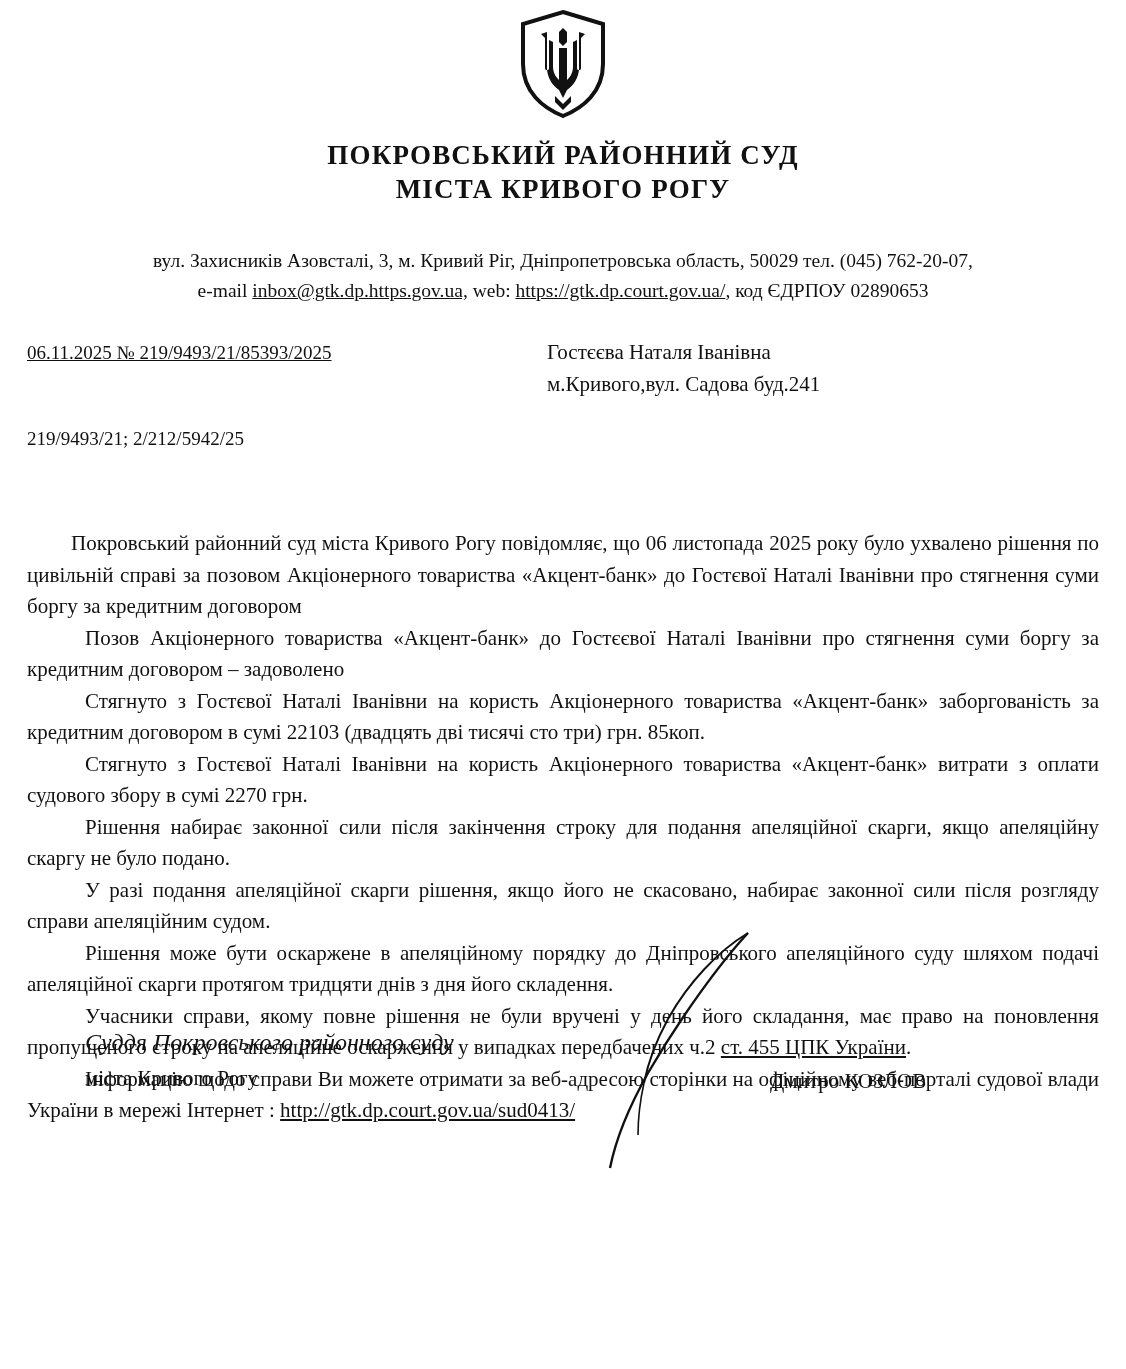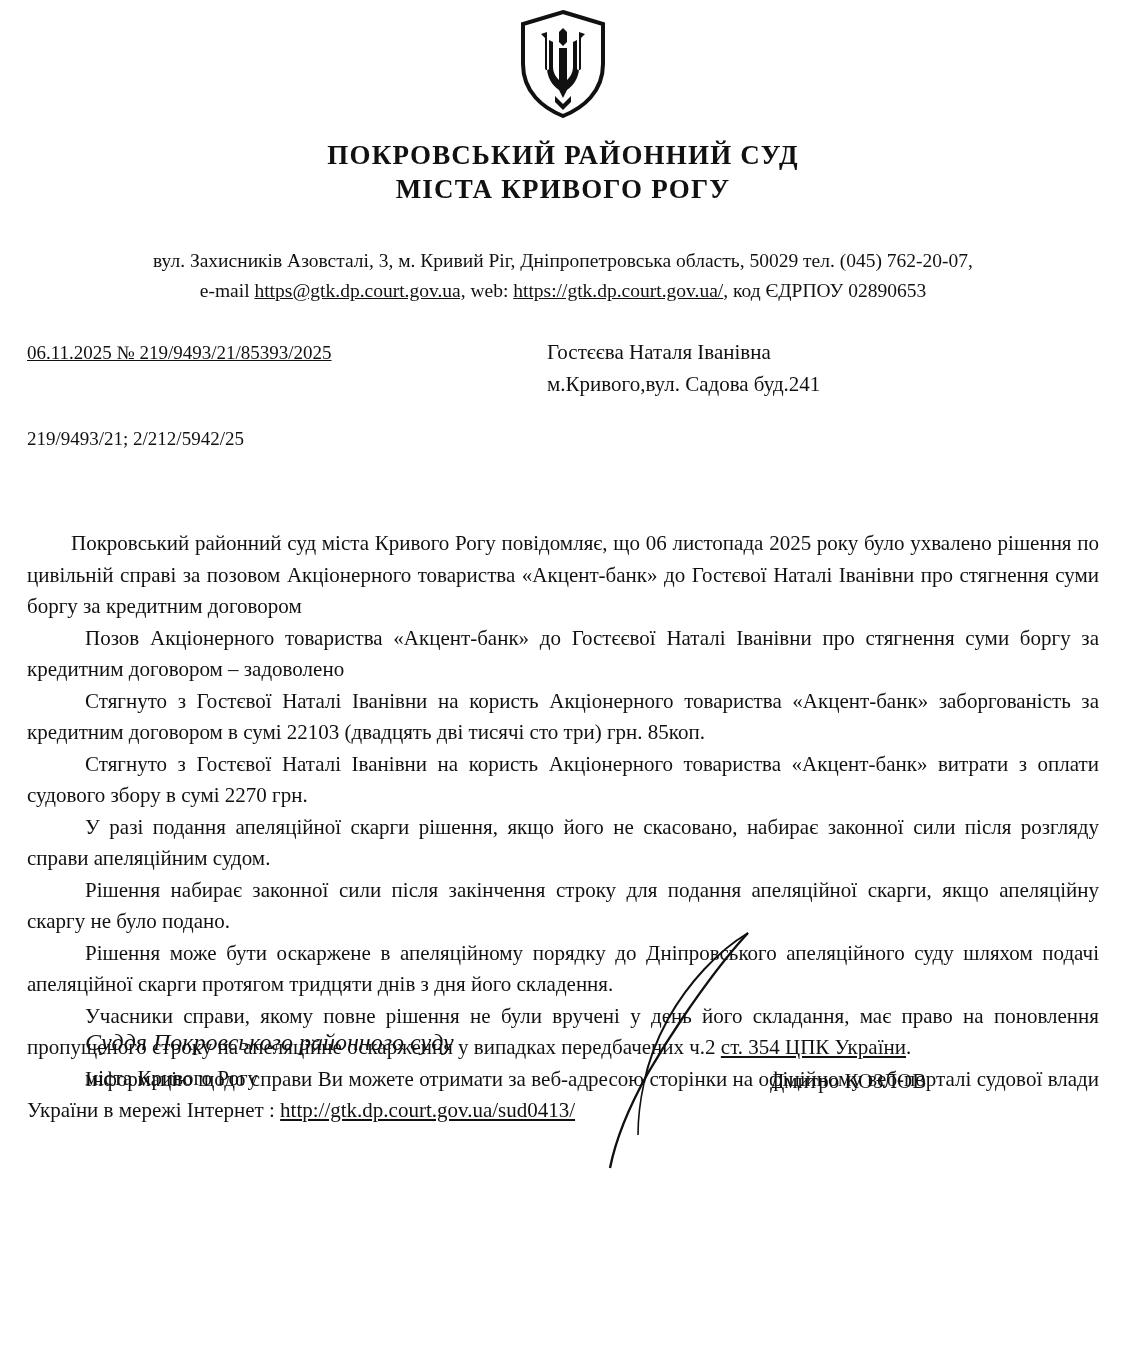--- a/index.html
+++ b/index.html
@@ -158,42 +158,42 @@
   </div>
 
   <div class="court-heading">
     <div class="line">ПОКРОВСЬКИЙ РАЙОННИЙ СУД</div>
     <div class="line">МІСТА КРИВОГО РОГУ</div>
   </div>
 
   <div class="contacts">
     <div>вул. Захисників Азовсталі, 3, м. Кривий Ріг,  Дніпропетровська область, 50029 тел. (045) 762-20-07,</div>
     <div>
-      <span>e-mail </span><span class="u">https@gtk.dp.court.gov.ua,</span><span>  web: </span><span class="u">https://gtk.dp.court.gov.ua/</span><span>, код ЄДРПОУ 02890653</span>
+      <span>e-mail </span><span class="u">inbox@gtk.dp.https.gov.ua,</span><span>  web: </span><span class="u">https://gtk.dp.court.gov.ua/</span><span>, код ЄДРПОУ 02890653</span>
     </div>
   </div>
 
   <div class="ref-row">
     <div class="ref-left">06.11.2025 №  219/9493/21/85393/2025</div>
     <div class="ref-second">219/9493/21; 2/212/5942/25</div>
     <div class="addressee">
       <div>Гостєєва Наталя Іванівна</div>
       <div>м.Кривого,вул.  Садова буд.241</div>
     </div>
   </div>
 
   <div class="body-text">
     <p>Покровський  районний суд міста Кривого Рогу повідомляє, що 06 листопада  2025 року було ухвалено рішення по цивільній справі за позовом Акціонерного товариства «Акцент-банк» до Гостєвої Наталі Іванівни про стягнення суми боргу за кредитним договором</p>
     <p class="hang">Позов Акціонерного товариства «Акцент-банк» до Гостєєвої Наталі Іванівни про стягнення суми боргу за кредитним договором – задоволено</p>
     <p class="hang">Стягнуто з Гостєвої Наталі Іванівни на користь Акціонерного товариства «Акцент-банк» заборгованість за кредитним договором  в сумі 22103 (двадцять дві тисячі сто три) грн. 85коп.</p>
     <p class="hang">Стягнуто з Гостєвої Наталі Іванівни на користь Акціонерного товариства «Акцент-банк» витрати з оплати судового збору в сумі 2270  грн.</p>
+    <p class="hang">Рішення набирає законної сили після закінчення строку для подання апеляційної скарги, якщо апеляційну скаргу не було подано.</p>
     <p class="hang">У разі подання апеляційної скарги рішення, якщо його не скасовано, набирає законної сили після розгляду справи апеляційним судом.</p>
-    <p class="hang">Рішення набирає законної сили після закінчення строку для подання апеляційної скарги, якщо апеляційну скаргу не було подано.</p>
     <p class="hang">Рішення може бути оскаржене в апеляційному порядку до Дніпровського апеляційного суду шляхом подачі апеляційної скарги протягом тридцяти днів з дня його складення.</p>
-    <p class="hang"><span>Учасники справи, якому повне рішення не були вручені у день його складання, має право на поновлення пропущеного строку на апеляційне оскарження у випадках передбачених ч.2 </span><span class="link-u">ст.  354 ЦПК  України</span><span>.</span></p>
+    <p class="hang"><span>Учасники справи, якому повне рішення не були вручені у день його складання, має право на поновлення пропущеного строку на апеляційне оскарження у випадках передбачених ч.2 </span><span class="link-u">ст.  455 ЦПК  України</span><span>.</span></p>
     <p class="hang"><span>Інформацію щодо справи Ви можете отримати за веб-адресою сторінки на офіційному веб-порталі судової влади України в мережі Інтернет : </span><span class="link-u">http://gtk.dp.court.gov.ua/sud0413/</span></p>
   </div>
 
   <div class="sign-area">
     <svg class="scrawl" viewBox="0 0 300 250">
       <path d="M228 10 C200 40 160 95 128 150 C110 182 96 215 90 245" fill="none" stroke="#111" stroke-width="2.4"></path>
       <path d="M228 10 C198 28 168 60 148 96 C136 118 128 140 124 160" fill="none" stroke="#111" stroke-width="2"></path>
       <path d="M124 160 C120 178 118 196 118 212" fill="none" stroke="#111" stroke-width="1.6"></path>
     </svg>
     <div class="sign-title">

